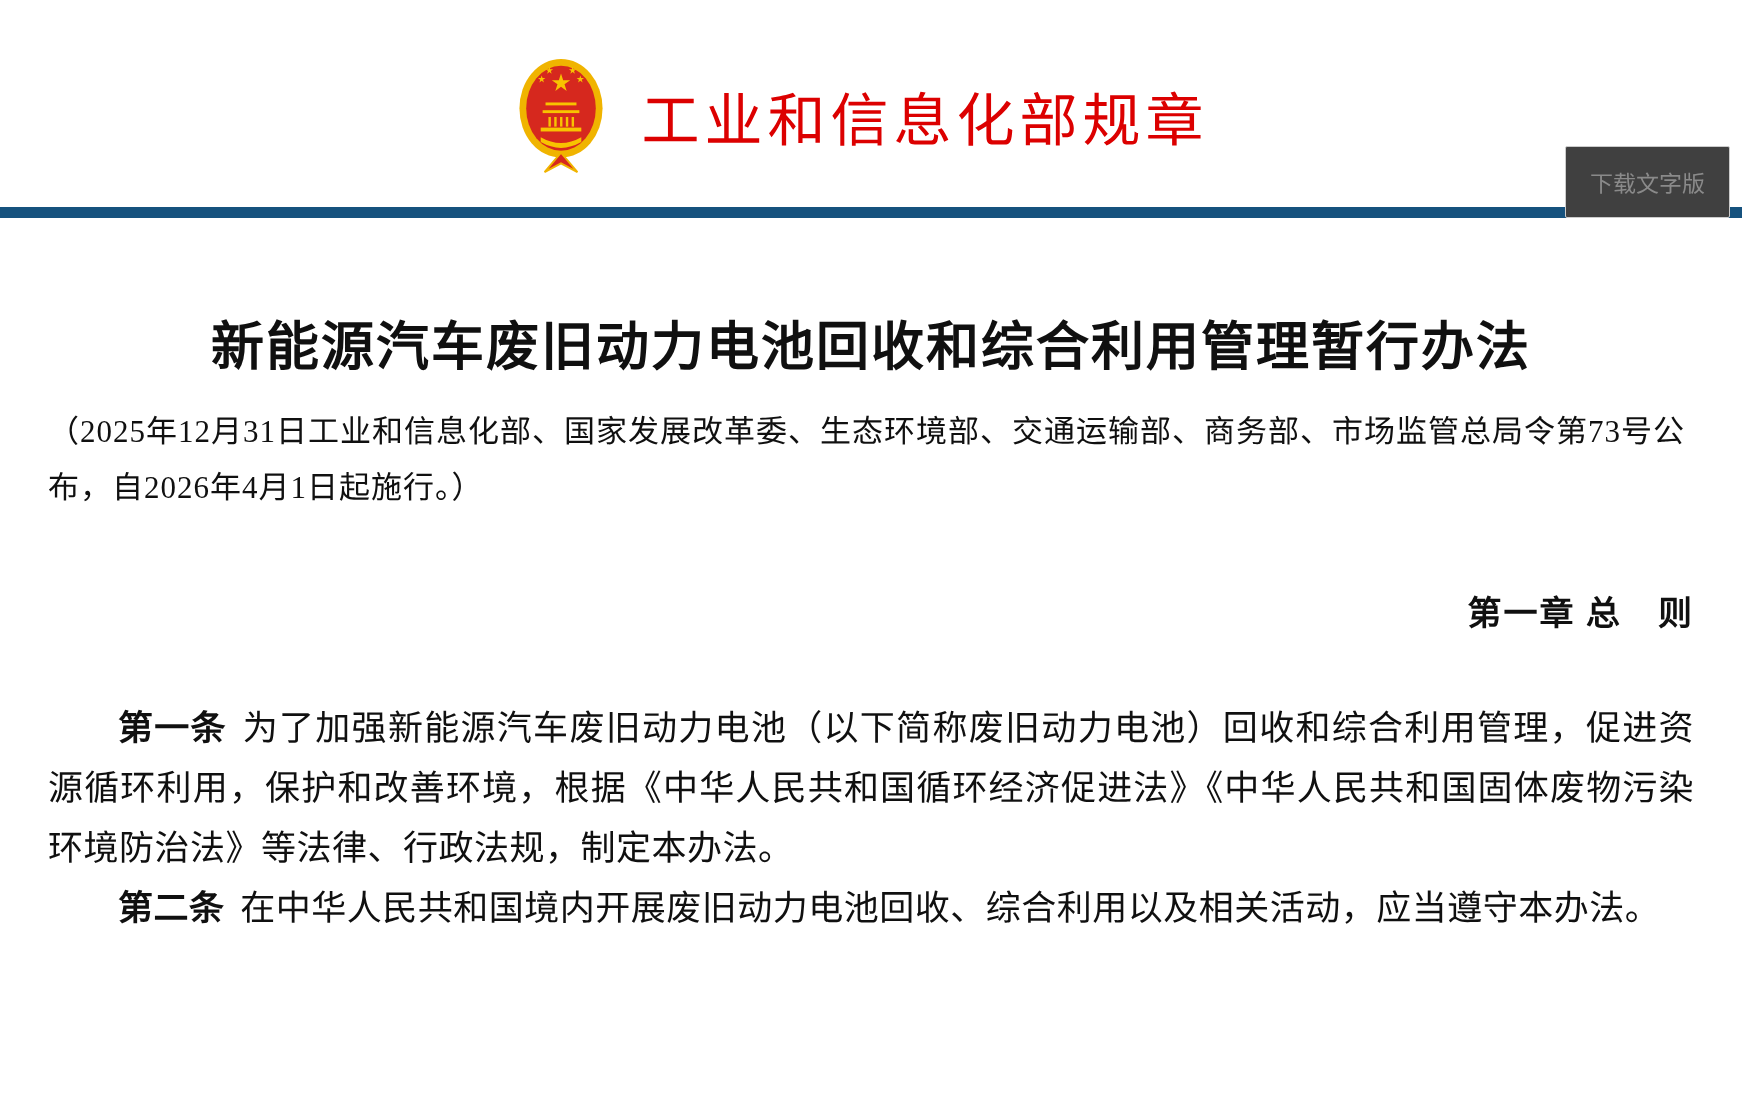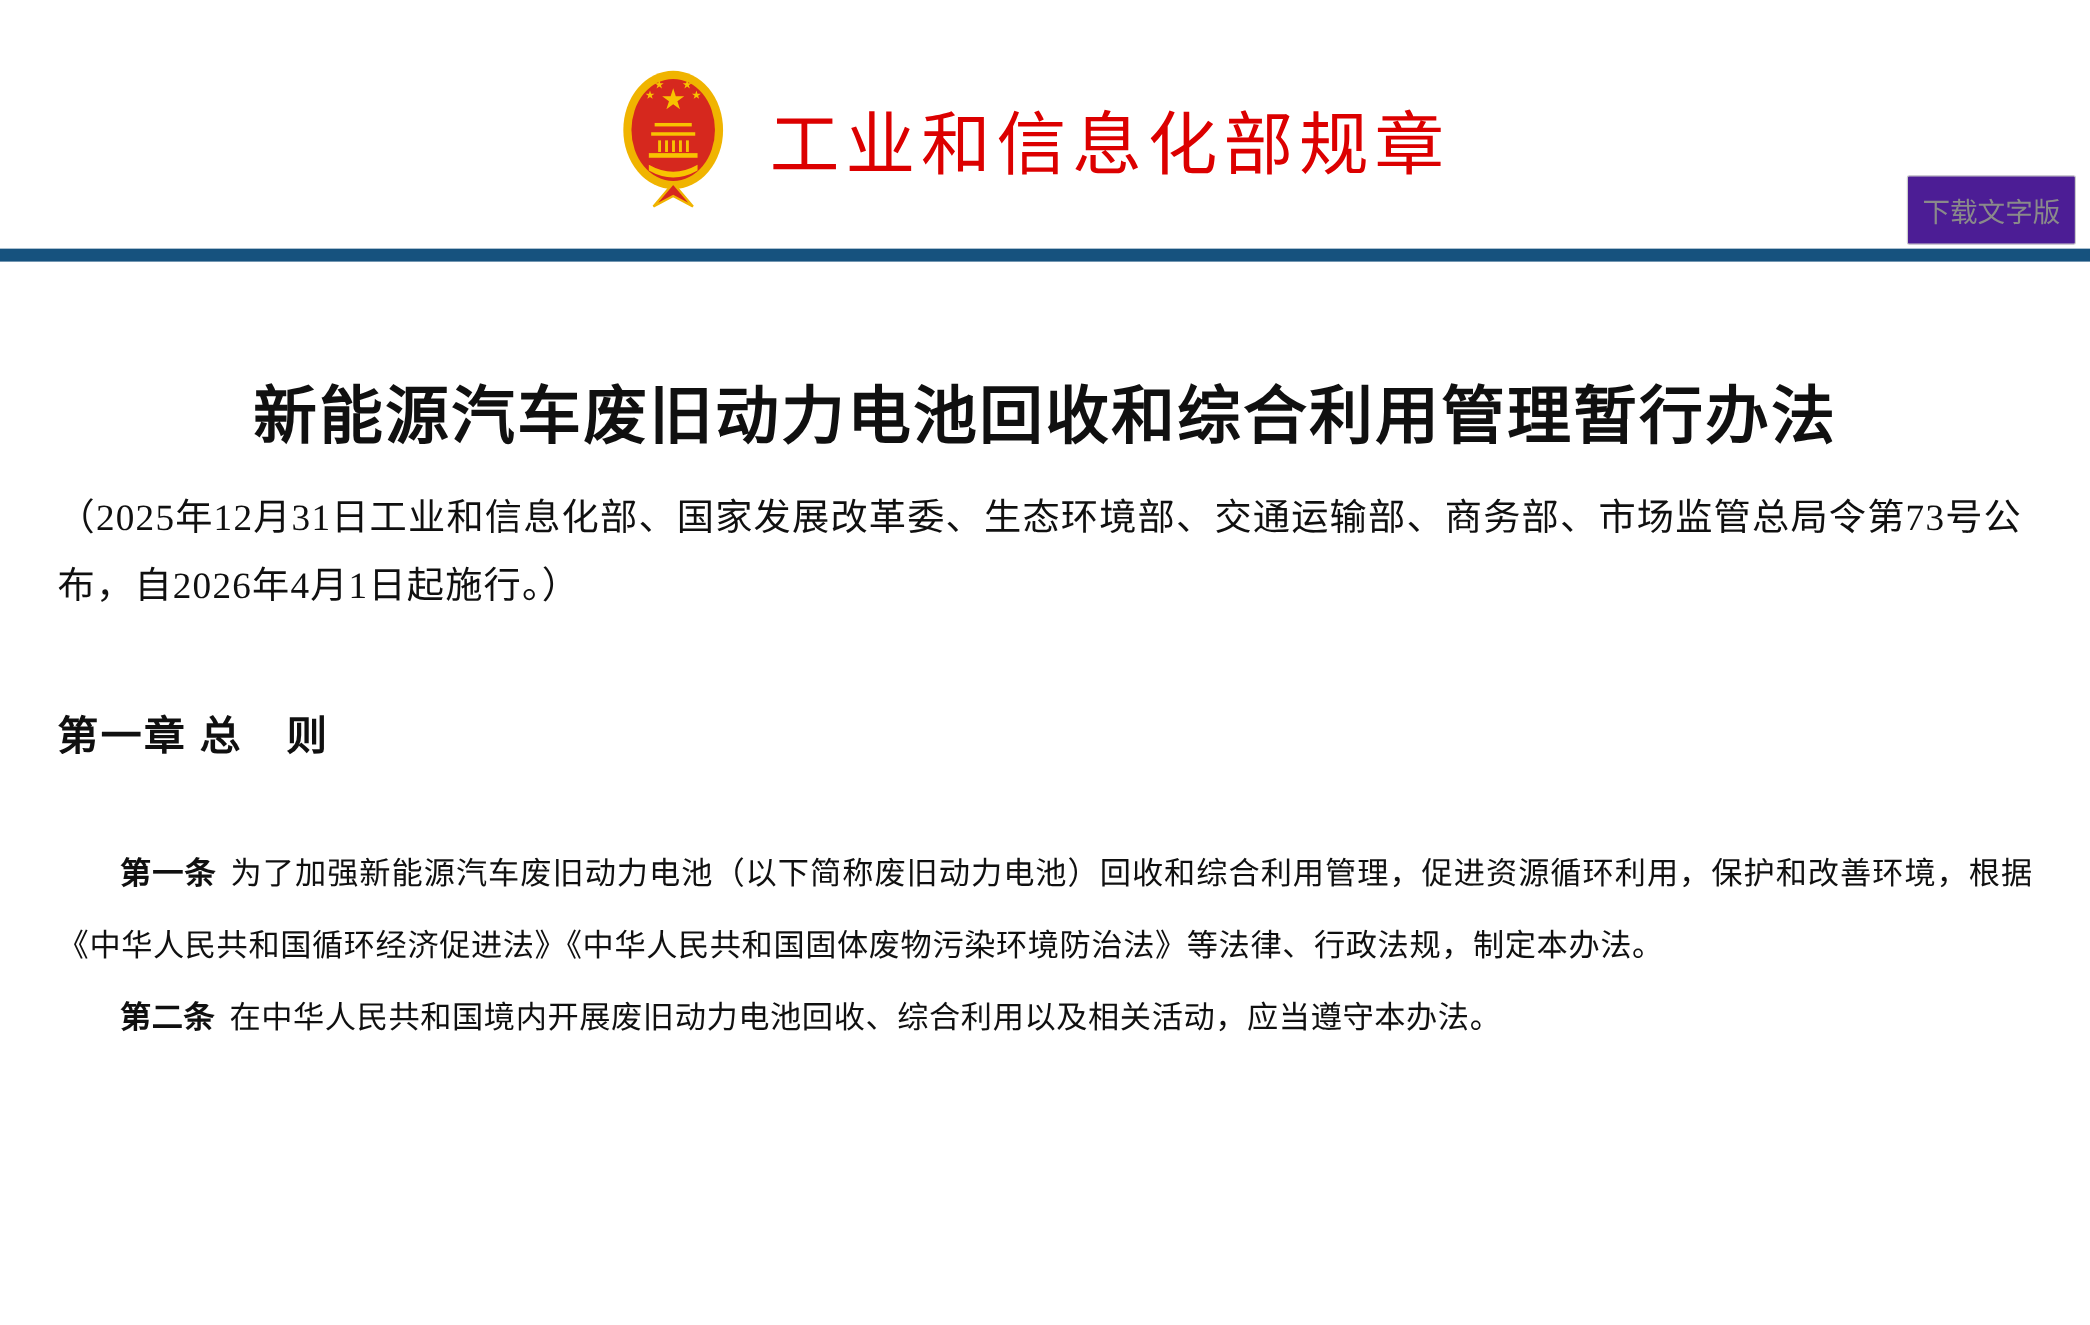--- a/index.html
+++ b/index.html
@@ -24,44 +24,44 @@
   }
   .emblem{width:88px;height:116px;flex:0 0 auto;display:block;}
   .site-title{
     margin:0;font-size:58px;font-weight:400;letter-spacing:5px;
     color:var(--brand-red,#dc0000);white-space:nowrap;
   }
   .downloads{
     position:absolute;top:146px;right:12px;display:flex;gap:20px;
   }
   .dl-btn{
-    height:58px;padding:0 12px;background:#4c1d95;
+    height:72px;padding:0 24px;background:#404040;
     border:1px solid var(--button-border,#ccc);border-radius:2px;
     font-family:"Liberation Sans","DejaVu Sans",sans-serif;
     font-size:23px;color:var(--button-text,#8a8a8a);
     cursor:pointer;white-space:nowrap;
   }
   .divider{height:11px;width:100%;background:var(--divider-blue,#16527e);}
   
   main{padding:0 48px;}
   .doc-title{
     margin:86px 0 0 0;text-align:center;
     font-size:53px;font-weight:bold;letter-spacing:2px;
   }
   .doc-subtitle{
     margin:24px auto 0 auto;max-width:1646px;
     font-size:31px;line-height:56px;letter-spacing:1px;
   }
   .chapter-heading{
-    margin:70px 0 0 0;text-align:left;
+    margin:70px 0 0 0;text-align:right;
     font-size:34px;font-weight:bold;letter-spacing:2px;
   }
   .articles{margin-top:64px;}
   .article{
-    margin:0;font-size:26px;line-height:60px;
+    margin:0;font-size:35px;line-height:60px;
     text-align:justify;text-indent:2em;letter-spacing:0.5px;
   }
   .article-label{font-weight:bold;margin-right:0.45em;}
 </style>
 </head>
 <body>
 
 <header>
   <div class="brand">
     <svg class="emblem" viewBox="0 0 90 120" aria-hidden="true">

